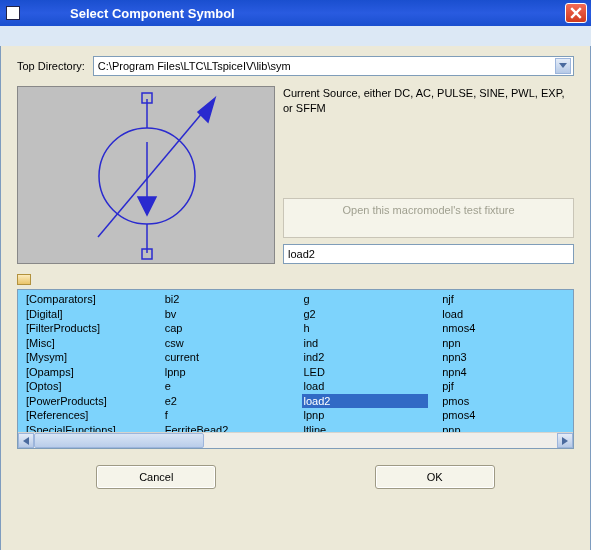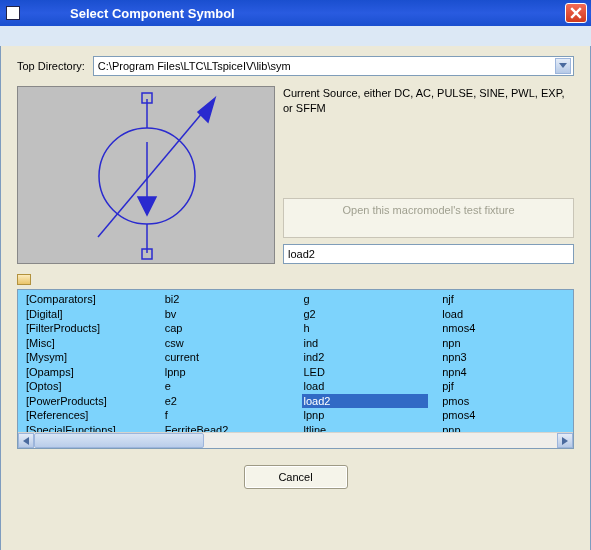--- a/index.html
+++ b/index.html
@@ -172,21 +172,21 @@
     background: linear-gradient(to bottom,#d9e5f5,#b9cdea);
     border: 1px solid #9cb5dc;
     border-radius: 2px;
   }
   .btn-row {
     display: flex;
     justify-content: space-around;
     margin-top: 16px;
   }
   .dlg-btn {
-    width: 104px;
+    width: 120px;
     height: 24px;
     background: #f5f4ea;
     border: 1px solid #9e9a85;
     border-radius: 3px;
     text-align: center;
     line-height: 22px;
     cursor: pointer;
     box-shadow: inset 0 0 0 1px #fff;
   }
 </style>
@@ -310,15 +310,16 @@
       <div class="sb-btn">
         <svg width="6" height="8" viewBox="0 0 6 8">
             <path d="M0 0 L6 4 L0 8 Z" fill="#4a6a9e"></path>
           </svg>
       </div>
     </div>
   </div>
 
   <div class="btn-row">
     <div class="dlg-btn">Cancel</div>
+    <div class="dlg-btn">OK</div>
   </div>
 
 </div>
 
 </body></html>

